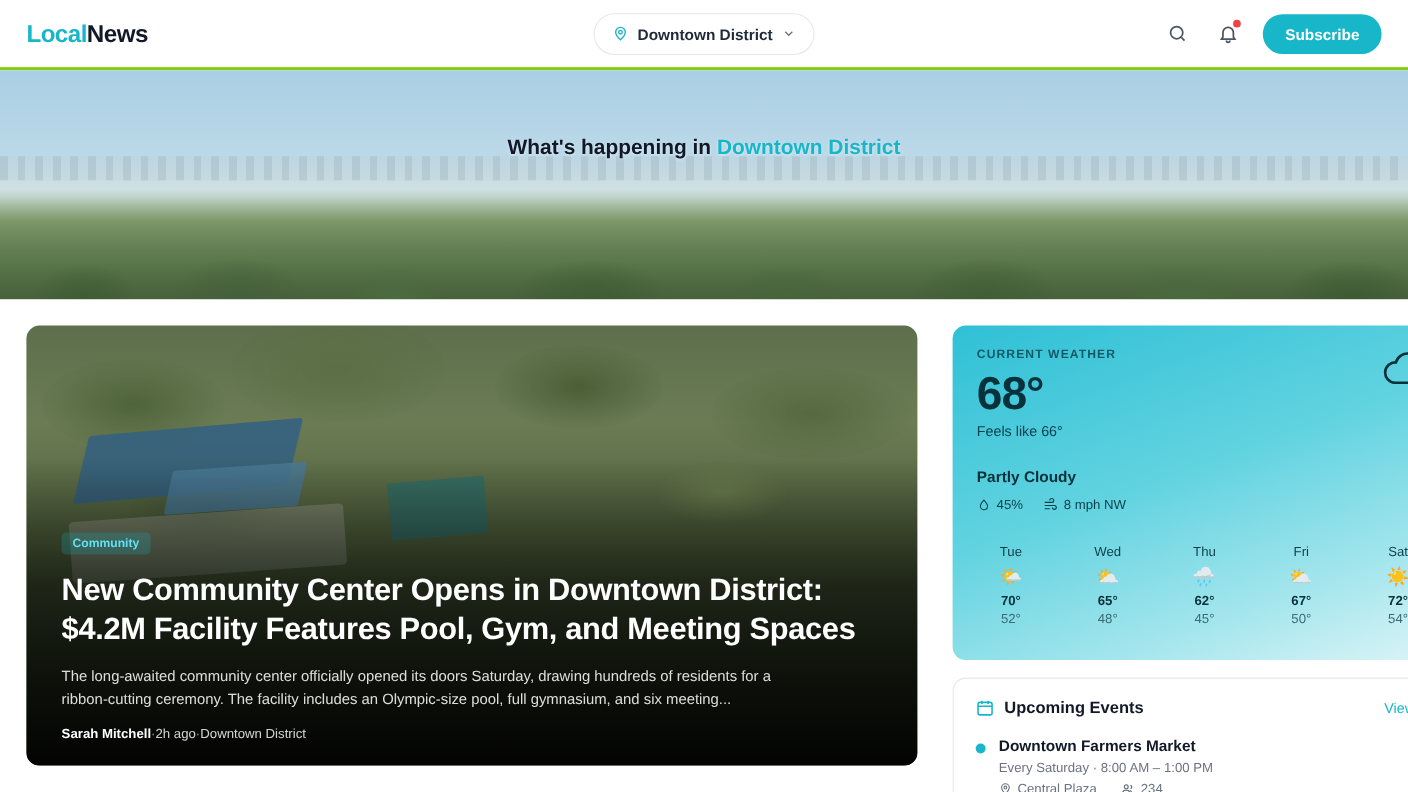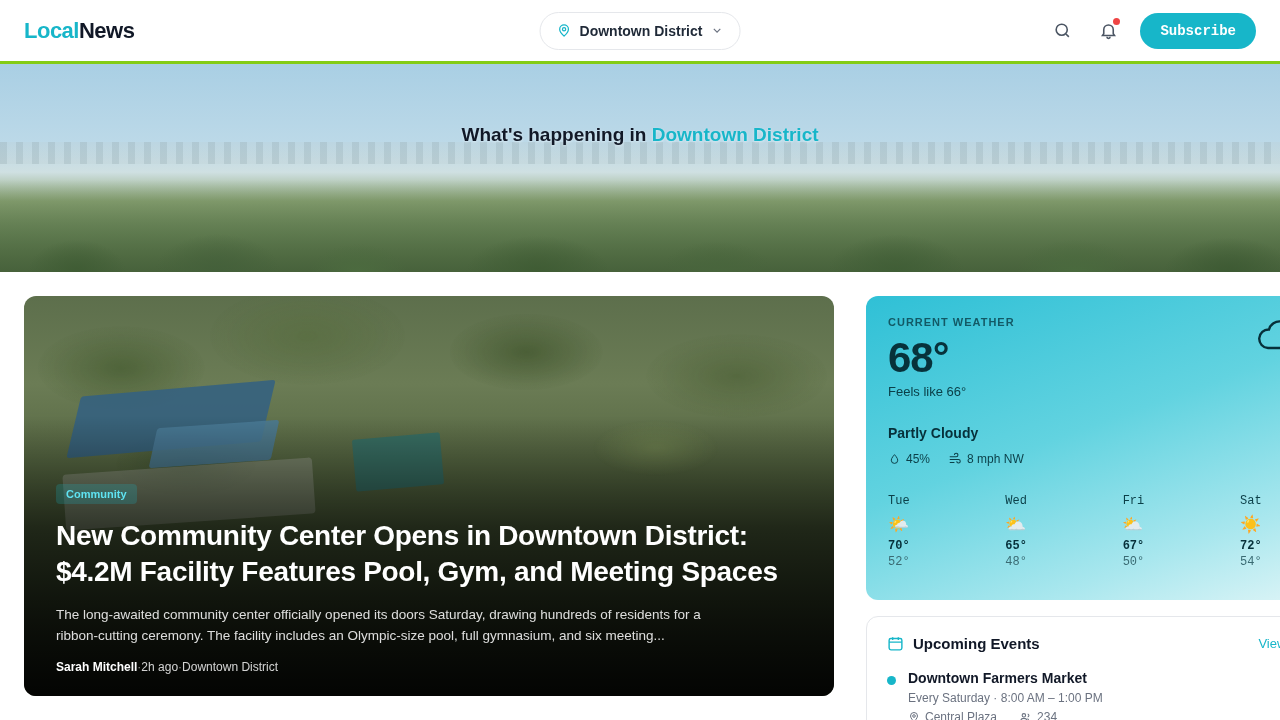--- a/index.html
+++ b/index.html
@@ -72,21 +72,21 @@
   .subscribe {
     background: #17b6c9;
     color: #ffffff;
     border: none;
     border-radius: 18px;
     height: 36px;
     padding: 0 20px;
     font-size: 14px;
     font-weight: bold;
     cursor: pointer;
-    font-family: Liberation Mono, monospace;
+    font-family: Liberation Sans, sans-serif;
   }
 
   
   .hero {
     height: 208px;
     position: relative;
     overflow: hidden;
     background:
       linear-gradient(to bottom, #a9cfe4 0%, #bcd9e8 38%, #cfe0e2 52%, #8fa878 66%, #5e7a4e 100%);
   }
@@ -292,21 +292,21 @@
     color: #06303a;
   }
   .forecast {
     display: flex;
     justify-content: space-between;
     margin-top: 24px;
     padding-top: 4px;
   }
   .fc-day {
     width: 62px;
-    font-family: Liberation Mono, monospace;
+    text-align: center;
   }
   .fc-day .d { font-size: 12px; color: #0b3f48; }
   .fc-day .g { font-size: 17px; margin: 6px 0 4px 0; }
   .fc-day .hi { font-size: 12px; font-weight: bold; color: #06303a; }
   .fc-day .lo { font-size: 12px; color: #3a6b73; margin-top: 2px; }
 
   
   .events {
     margin-top: 16px;
     border: 1px solid #e5e7eb;
@@ -485,20 +485,26 @@
           <div class="d">Tue</div>
           <div class="g">🌤️</div>
           <div class="hi">70°</div>
           <div class="lo">52°</div>
         </div>
         <div class="fc-day">
           <div class="d">Wed</div>
           <div class="g">⛅</div>
           <div class="hi">65°</div>
           <div class="lo">48°</div>
+        </div>
+        <div class="fc-day">
+          <div class="d">Thu</div>
+          <div class="g">🌧️</div>
+          <div class="hi">62°</div>
+          <div class="lo">45°</div>
         </div>
         <div class="fc-day">
           <div class="d">Fri</div>
           <div class="g">⛅</div>
           <div class="hi">67°</div>
           <div class="lo">50°</div>
         </div>
         <div class="fc-day">
           <div class="d">Sat</div>
           <div class="g">☀️</div>

